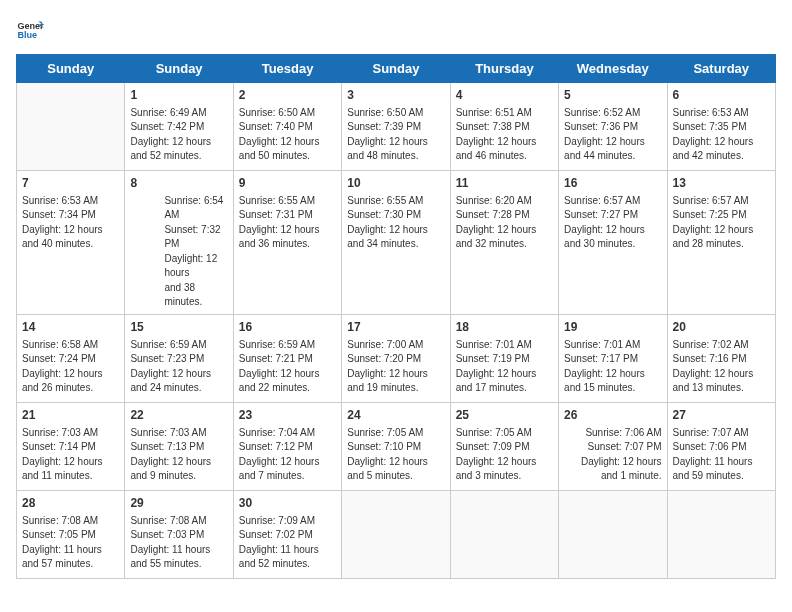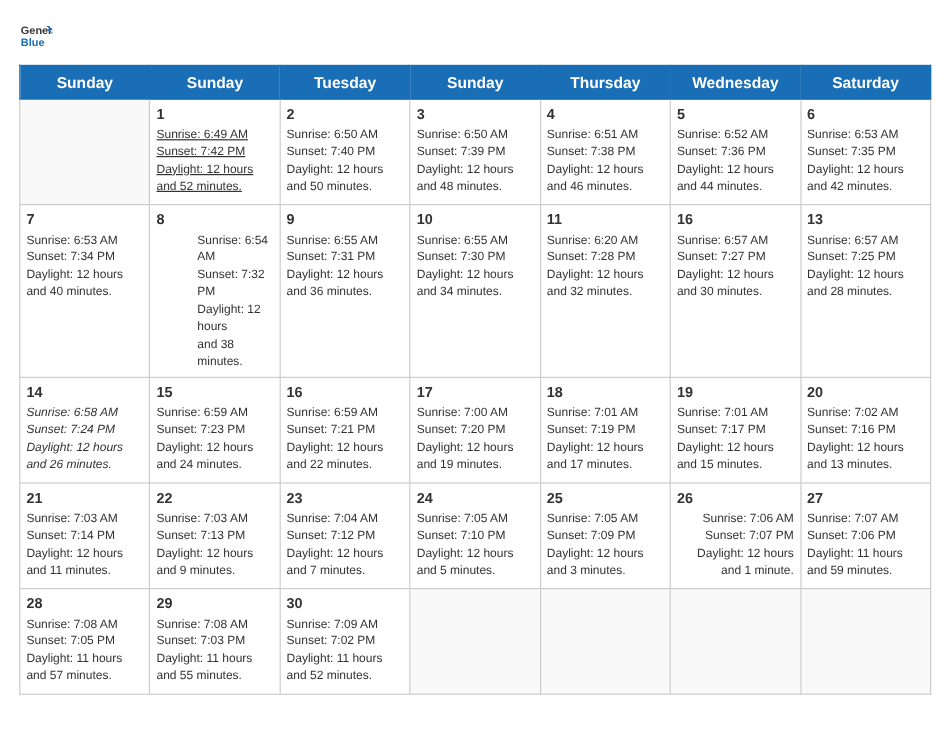--- a/index.html
+++ b/index.html
@@ -105,21 +105,21 @@
         <th>Thursday</th>
         <th>Wednesday</th>
         <th>Saturday</th>
       </tr>
   </thead>
   <tbody id="calendar-body">
       <tr class="week-row">
         <td class="empty"></td>
         <td>
           <div class="day-num">1</div>
-          <div class="day-info" style="white-space: pre-line; text-decoration: underline;">Sunrise: 6:49 AM
+          <div class="day-info" style="white-space: pre-line;">Sunrise: 6:49 AM
 Sunset: 7:42 PM
 Daylight: 12 hours
 and 52 minutes.</div>
         </td>
         <td>
           <div class="day-num">2</div>
           <div class="day-info" style="white-space: pre-line;">Sunrise: 6:50 AM
 Sunset: 7:40 PM
 Daylight: 12 hours
 and 50 minutes.</div>
@@ -200,21 +200,21 @@
           <div class="day-num">13</div>
           <div class="day-info" style="white-space: pre-line;">Sunrise: 6:57 AM
 Sunset: 7:25 PM
 Daylight: 12 hours
 and 28 minutes.</div>
         </td>
       </tr>
       <tr class="week-row">
         <td>
           <div class="day-num">14</div>
-          <div class="day-info" style="white-space: pre-line; font-style: italic;">Sunrise: 6:58 AM
+          <div class="day-info" style="white-space: pre-line;">Sunrise: 6:58 AM
 Sunset: 7:24 PM
 Daylight: 12 hours
 and 26 minutes.</div>
         </td>
         <td>
           <div class="day-num">15</div>
           <div class="day-info" style="white-space: pre-line;">Sunrise: 6:59 AM
 Sunset: 7:23 PM
 Daylight: 12 hours
 and 24 minutes.</div>

